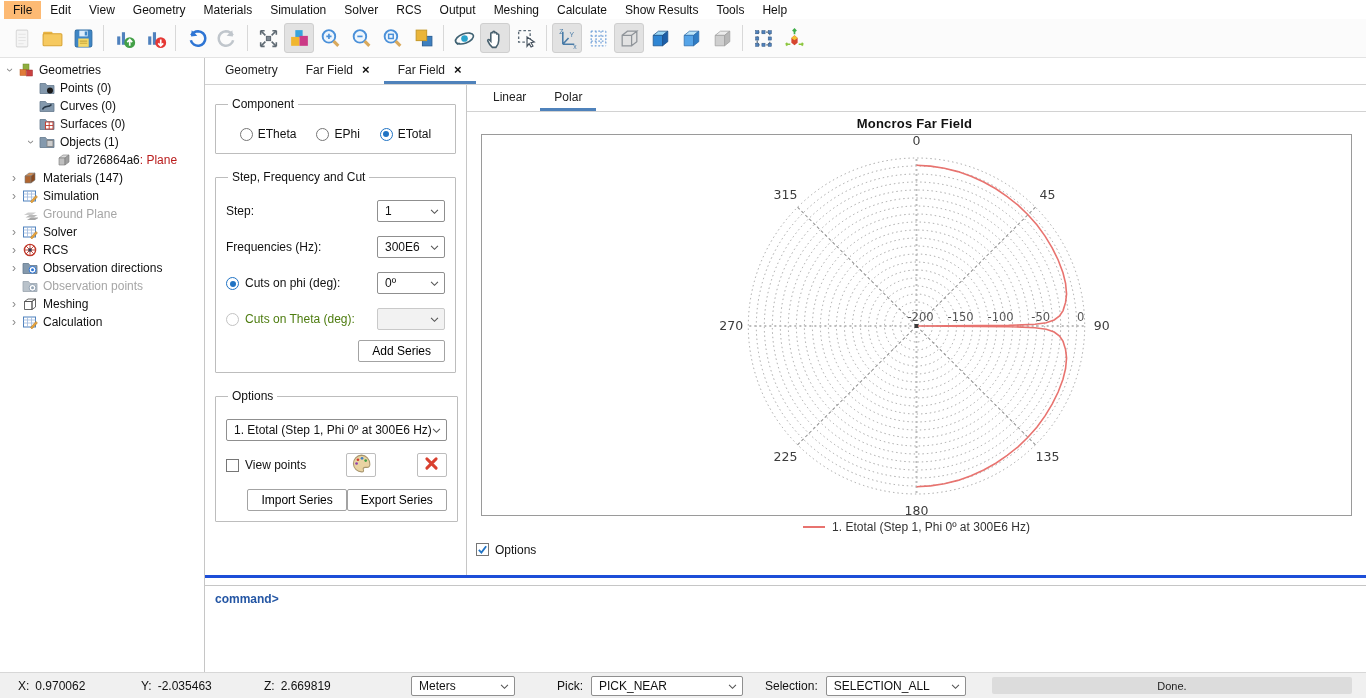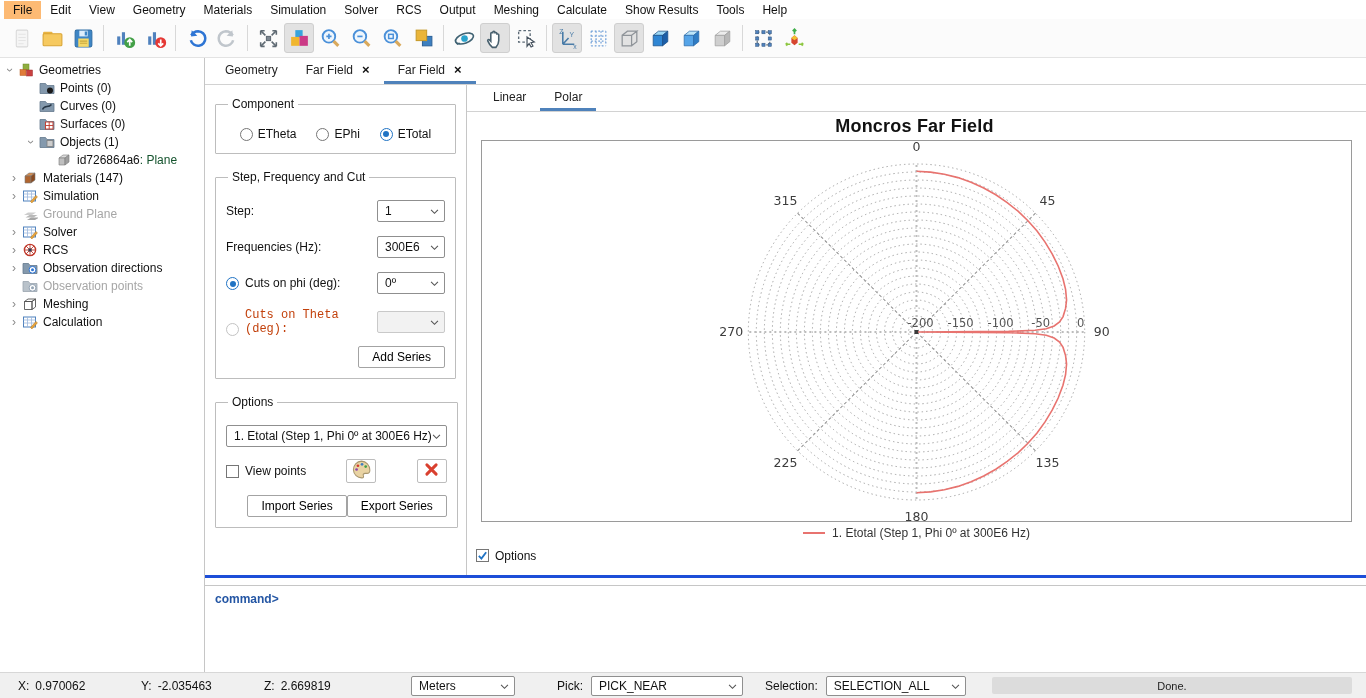--- a/index.html
+++ b/index.html
@@ -20,21 +20,21 @@
   .tb-sep { width:1px; height:26px; background:#d8d8d8; margin:0 4px; }
 
   
   .main { flex:1 1 auto; display:flex; min-height:0; }
   .tree-panel { width:205px; border-right:1px solid #c6c6c6; background:#fff; padding-top:3px; overflow:hidden; }
   .tree-row { height:18px; display:flex; align-items:center; white-space:nowrap; }
   .tree-chev { width:16px; text-align:center; color:#8a8a8a; font-size:12px; flex:0 0 auto; }
   .tree-chev.open { transform:rotate(90deg); }
   .tree-icon { width:16px; height:16px; margin-right:5px; flex:0 0 auto; }
   .tree-label.disabled { color:#a6a6a6; }
-  .tree-suffix { color:#14532d; }
+  .tree-suffix { color:#b91c1c; }
 
   .right-col { flex:1 1 auto; display:flex; flex-direction:column; min-width:0; }
 
   
   .doc-tabbar { height:27px; display:flex; align-items:stretch; border-bottom:1px solid #d2d2d2; padding-left:6px; flex:0 0 auto; }
   .tab { display:flex; align-items:center; padding:0 14px; gap:9px; border-bottom:3px solid transparent; color:#222; }
   .tab.active { border-bottom-color:#4f82bb; }
   .tab-close { font-weight:bold; font-size:13px; color:#111; line-height:1; }
 
   .content-row { height:493px; display:flex; border-bottom:3px solid #1d4ed8; flex:0 0 auto; }
@@ -45,36 +45,36 @@
   fieldset.group legend { padding:0 4px; margin-left:2px; font-size:12px; color:#111; }
   .radio-row { display:flex; justify-content:center; gap:20px; padding:4px 0 2px 0; }
   .radio-opt { display:flex; align-items:center; gap:5px; }
   .radio { width:13px; height:13px; border:1px solid #767676; border-radius:50%; background:#fff; position:relative; flex:0 0 auto; }
   .radio.sel { border-color:#2073c4; }
   .radio.sel::after { content:""; position:absolute; left:2.5px; top:2.5px; width:6px; height:6px; border-radius:50%; background:#2073c4; }
   .radio.dis { border-color:#c3c3c3; }
   .step-row { display:flex; justify-content:space-between; align-items:center; margin:4px 0 14px 0; }
   .step-row:last-child { margin-bottom:4px; }
   .step-label { display:flex; align-items:flex-end; gap:6px; }
-  .step-label.dis { color:#c2410c;font-family:Liberation Mono, monospace; }
+  .step-label.dis { color:#4d7c0f; }
   .selectbox { height:22px; border:1px solid #8f8f8f; border-radius:2px; background:#fff; display:flex; align-items:center; justify-content:space-between; padding:0 5px 0 7px; font-size:12px; min-width:68px; }
   .selectbox.dis { border-color:#c9c9c9; background:#f2f2f2; color:#aaa; }
   .selectbox.full { width:100%; }
   .add-row { display:flex; justify-content:flex-end; margin-top:10px; }
   .btn { border:1px solid #a3a3a3; background:#fff; border-radius:2px; font-size:12px; font-family:inherit; padding:3px 13px; height:22px; }
   .vp-row { display:flex; align-items:center; justify-content:space-between; margin:12px 0; }
   .check-row { display:flex; align-items:center; gap:6px; }
   .checkbox { width:13px; height:13px; border:1px solid #767676; background:#fff; display:inline-flex; align-items:center; justify-content:center; flex:0 0 auto; }
   .iconbtn { width:30px; height:24px; border:1px solid #bdbdbd; border-radius:2px; background:#fff; display:flex; align-items:center; justify-content:center; }
   .ie-row { display:flex; justify-content:flex-end; margin-top:4px; }
 
   
   .plot-panel { flex:1 1 auto; display:flex; flex-direction:column; background:#fff; min-width:0; }
   .plot-tabbar { height:27px; display:flex; border-bottom:1px solid #d2d2d2; padding-left:12px; flex:0 0 auto; }
-  .plot-title { text-align:center; font-weight:bold; font-size:18px; padding:4px 4px 2px 0; letter-spacing:.2px; }
+  .plot-title { text-align:center; font-weight:bold; font-size:13px; padding:4px 4px 2px 0; letter-spacing:.2px; }
   .chart-frame { margin:1px 14px 0 14px; border:1px solid #9a9a9a; height:382px; flex:0 0 auto; }
   .legend { display:flex; align-items:center; justify-content:center; gap:7px; height:22px; color:#333; }
   .legend-line { width:22px; height:2px; display:inline-block; }
   .options-check { padding:3px 0 0 9px; height:20px; }
 
   
   .command-area { flex:1 1 auto; margin-top:7px; border-top:1px solid #c6c6c6; background:#fff; padding:6px 10px; }
   .prompt { color:#2456a4; font-weight:bold; font-size:12px; }
 
   

